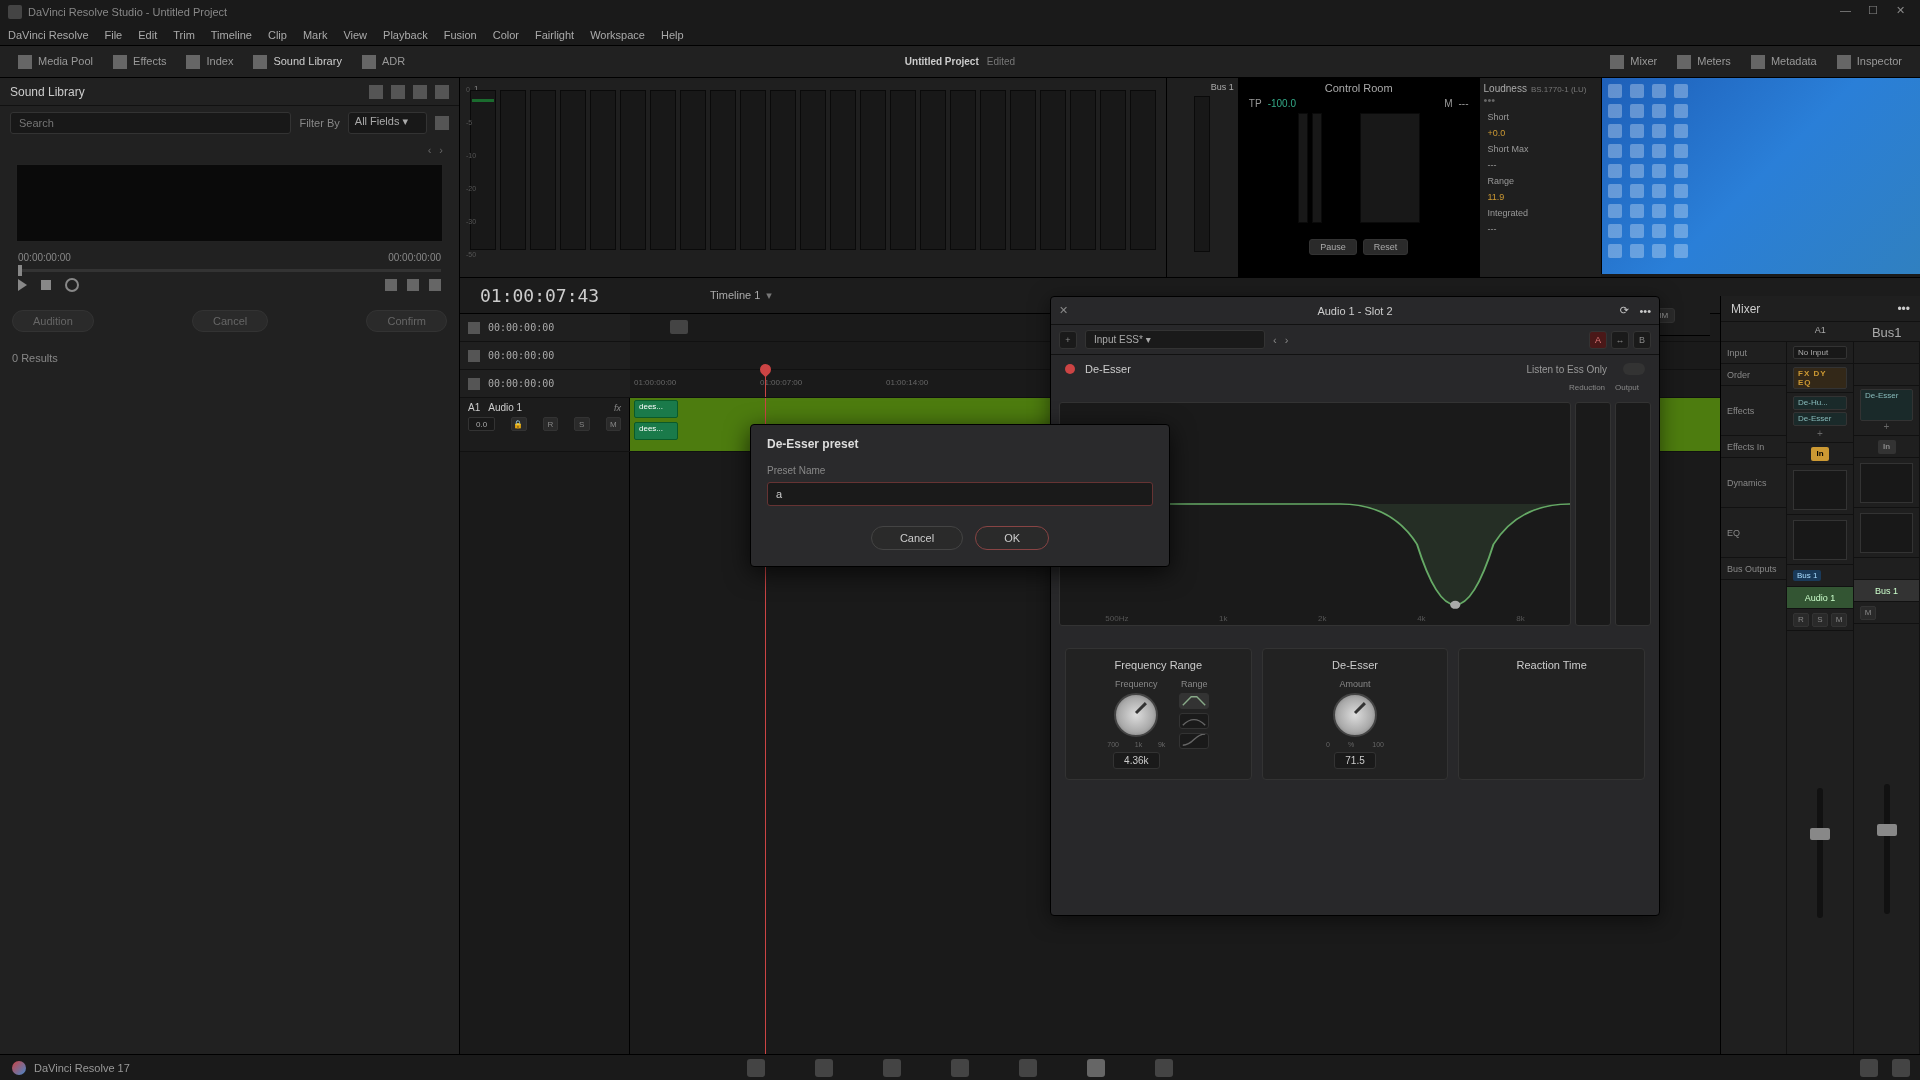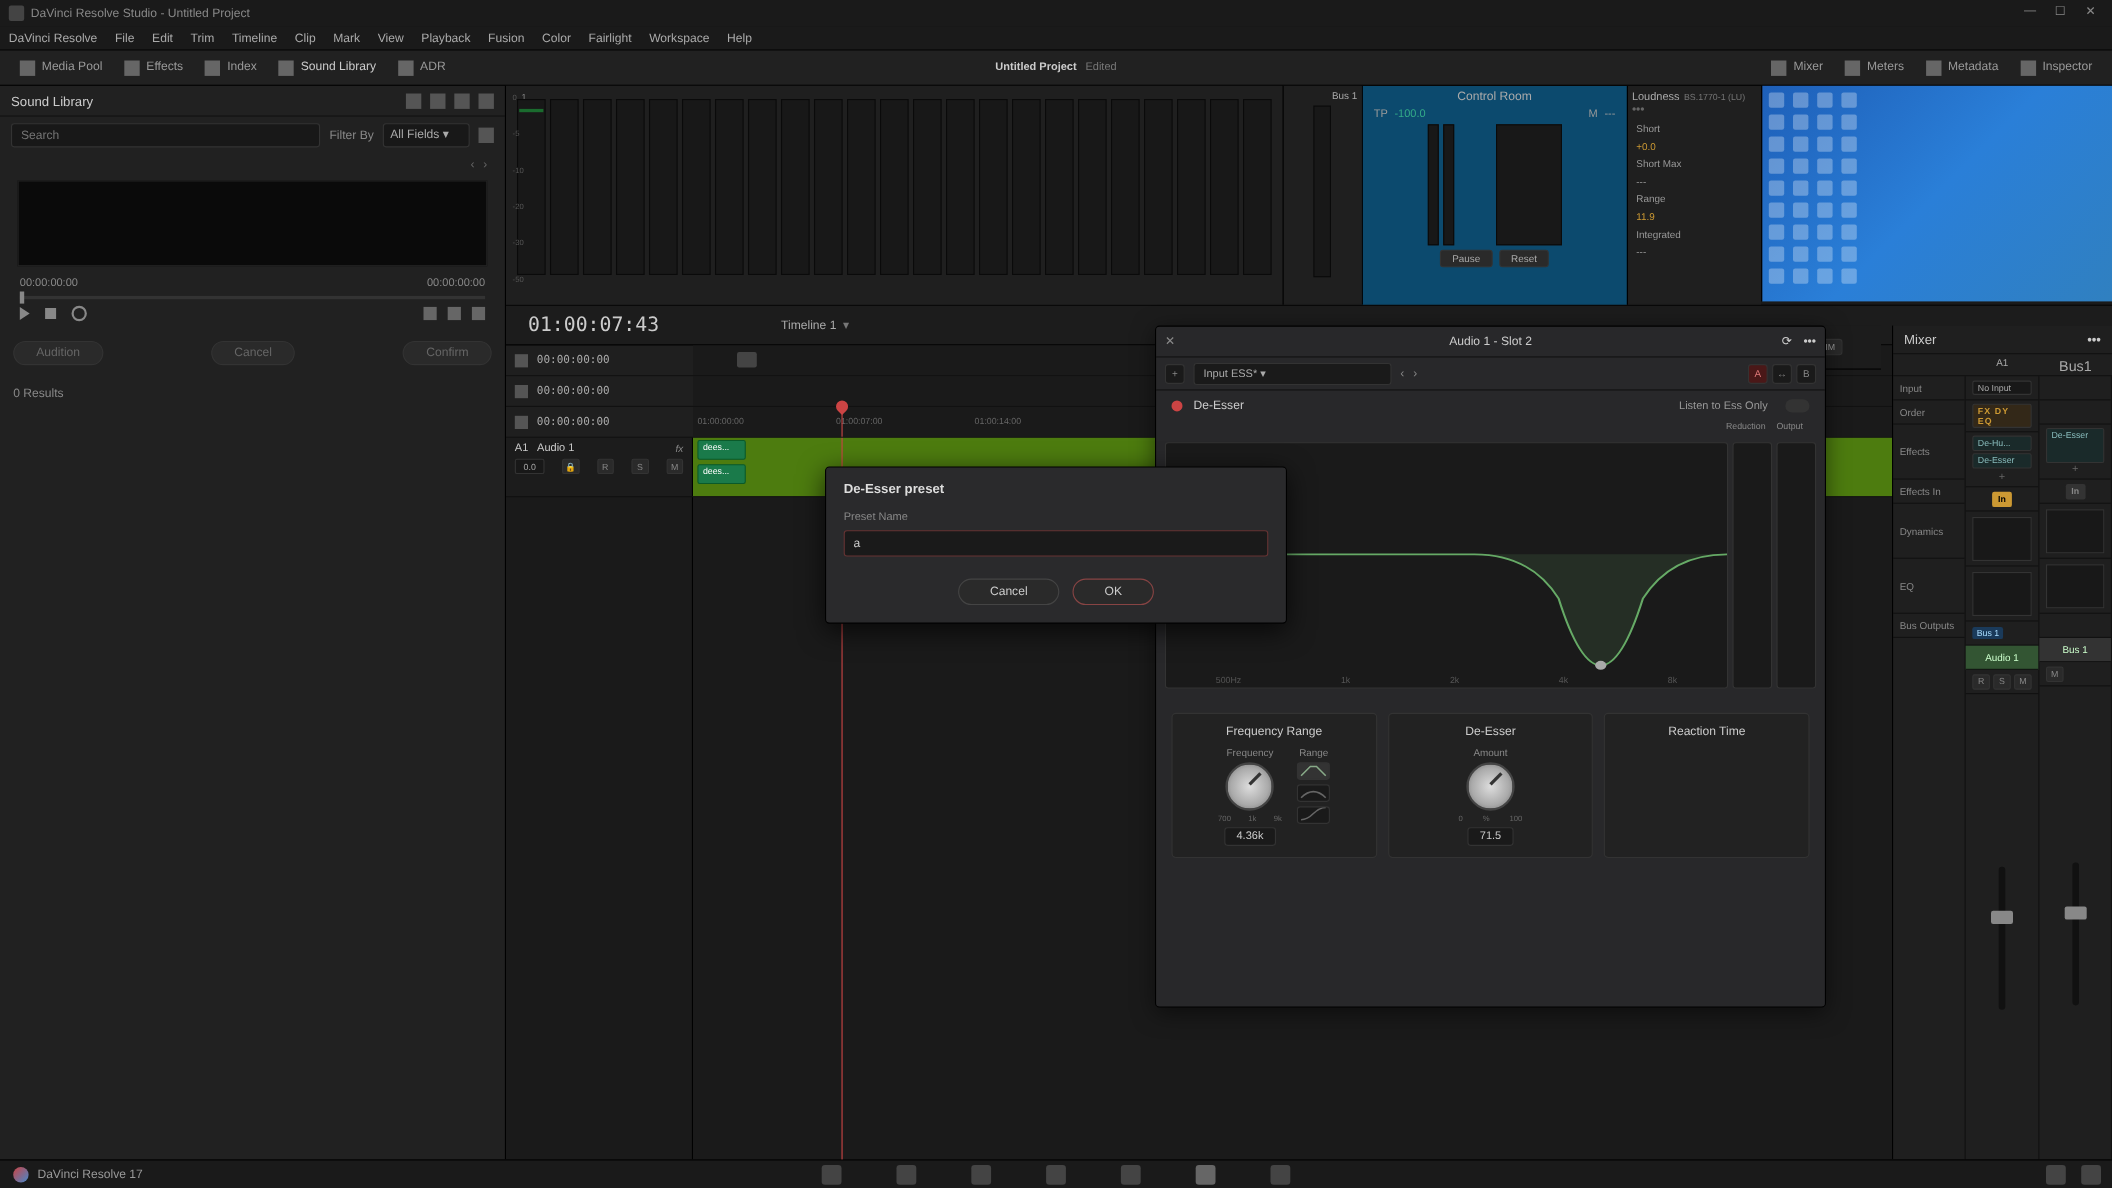--- a/index.html
+++ b/index.html
@@ -42,27 +42,27 @@
 .center-panel{flex:1;background:#1a1a1a;display:flex;flex-direction:column;min-width:0}
 .meters-area{height:200px;display:flex;border-bottom:1px solid #000}
 .track-meters{flex:1;background:#1f1f1f;position:relative;padding:8px;display:flex}
 .meter-strip{width:26px;height:160px;background:#181818;margin:4px 2px;border:1px solid #0a0a0a;position:relative}
 .meter-tick{position:absolute;left:2px;font-size:7px;color:#555}
 .meter-indicator{position:absolute;top:8px;left:1px;width:calc(100% - 2px);height:3px;background:#1a6b2e}
 .meter-track-label{position:absolute;top:-2px;left:6px;font-size:8px;color:#888}
 .bus-section{width:76px;background:#1f1f1f;border-left:1px solid #000;padding:4px;position:relative}
 .bus-label{font-size:9px;color:#aaa;text-align:right;margin-bottom:4px}
 .bus-meter{width:16px;height:156px;background:#181818;margin:0 auto;border:1px solid #0a0a0a;position:relative}
-.control-room{width:256px;background:#0c4a6e;border-left:1px solid #000;padding:4px}
+.control-room{width:256px;background:#000000;border-left:1px solid #000;padding:4px}
 .cr-title{font-size:11px;color:#aaa;text-align:center;margin-bottom:4px}
 .tp-row{display:flex;gap:6px;font-size:10px;margin:2px 6px}
 .tp-val{color:#3a8}
 .cr-meters{display:flex;gap:4px;justify-content:center;margin:4px 0}
 .cr-meter{width:10px;height:110px;background:#181818;border:1px solid #0a0a0a}
-.cr-buttons{display:flex;gap:6px;justify-content:center;margin-top:4px}
+.cr-buttons{display:flex;gap:6px;justify-content:center;margin-top:16px}
 .cr-btn{background:#2a2a2a;border:1px solid #333;border-radius:3px;padding:2px 10px;color:#aaa;font-size:9px;cursor:pointer}
 .loudness{width:130px;background:#1f1f1f;border-left:1px solid #000;padding:4px}
 .loud-title{font-size:10px;color:#aaa}
 .loud-sub{font-size:8px;color:#777;margin-left:4px}
 .loud-row{display:flex;justify-content:space-between;margin:6px 4px;font-size:9px}
 .loud-val{color:#c93}
 .desktop-thumb{width:340px;height:196px;background:linear-gradient(135deg,#1e5fb8 0%,#2a7fd8 50%,#3080c0 100%);position:relative;border-left:1px solid #000}
 .dt-icon{position:absolute;width:14px;height:14px;background:rgba(255,255,255,.3);border-radius:2px}
 .timeline-area{flex:1;display:flex;flex-direction:column;min-height:0}
 .tl-header{height:36px;display:flex;align-items:center;padding:0 20px;background:#1c1c1c;border-bottom:1px solid #000;position:relative}

